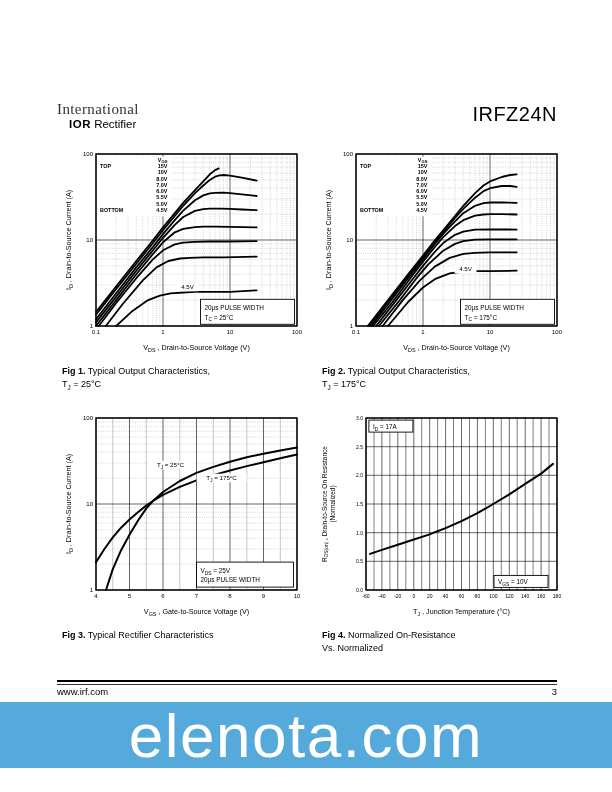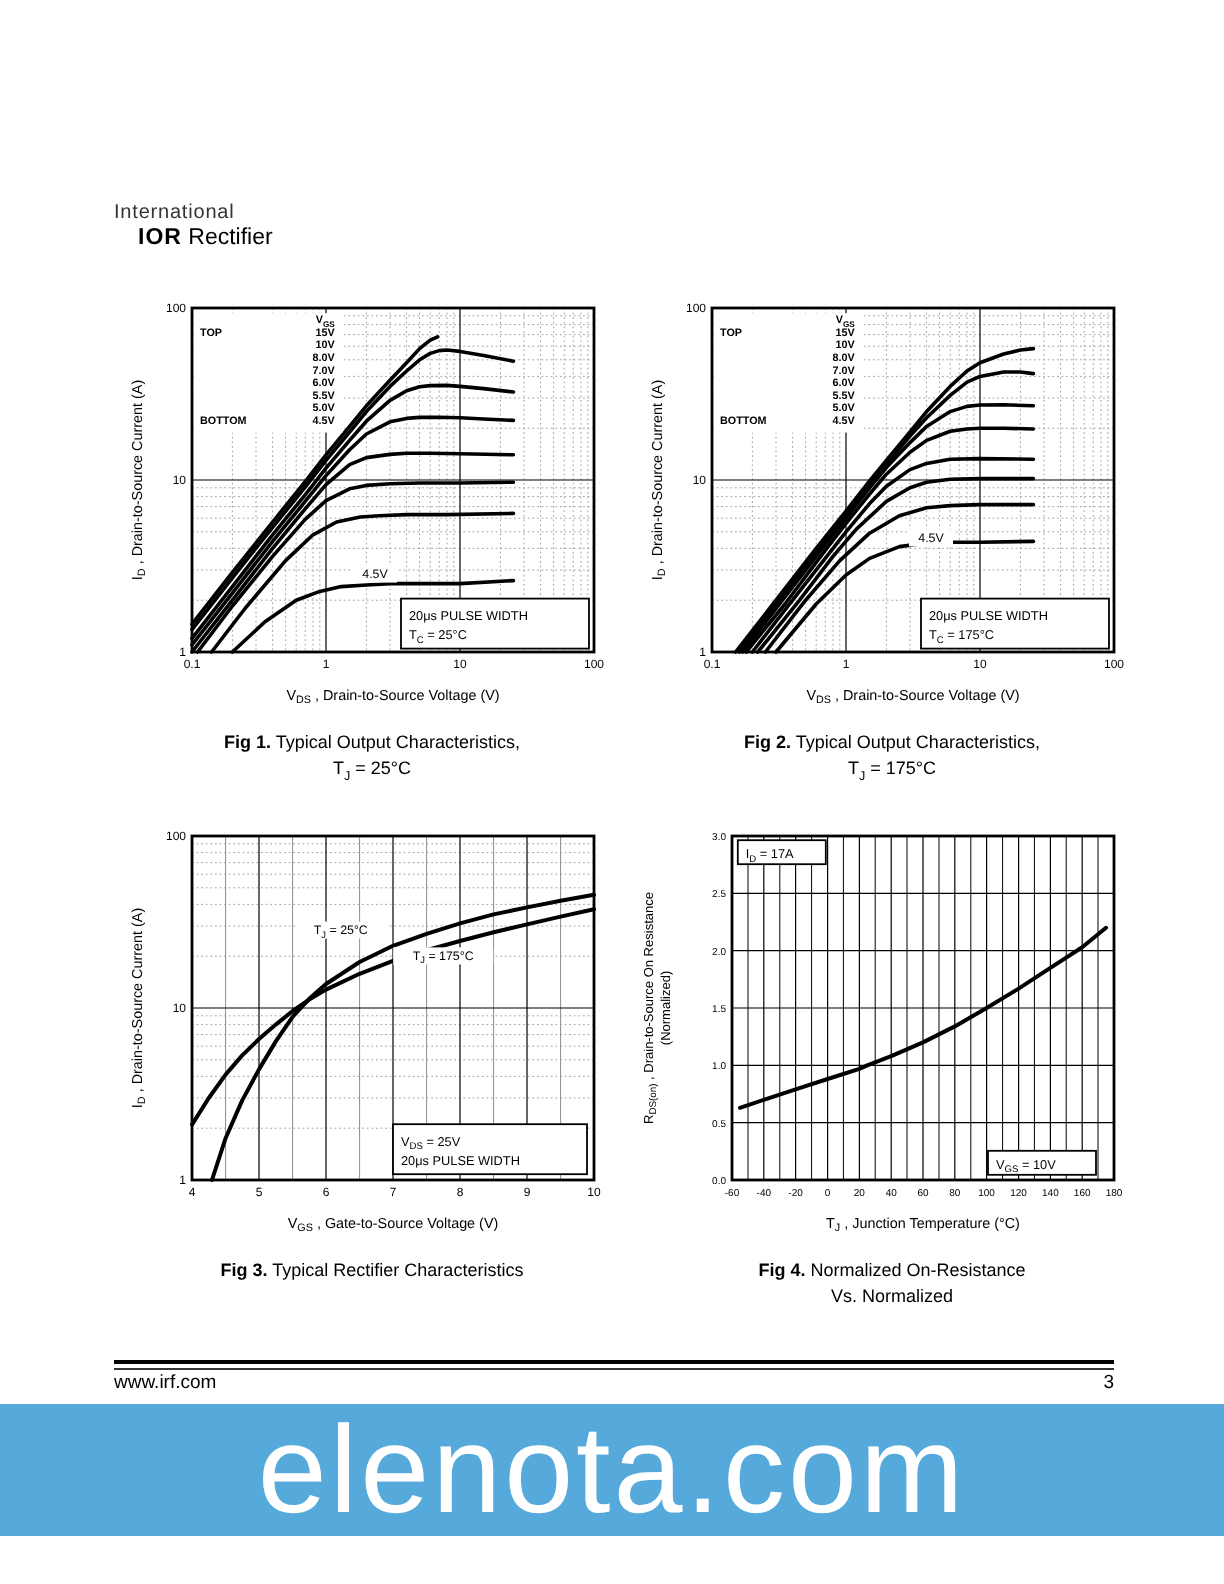--- a/index.html
+++ b/index.html
@@ -1,50 +1,51 @@
 <!DOCTYPE html>
 <html><head>
 <meta charset="utf-8">
 <style>
   html,body{margin:0;padding:0;}
   body{width:612px;height:792px;position:relative;background:#fff;
        font-family:"Liberation Sans",sans-serif;color:#000;overflow:hidden;}
   .page{position:absolute;inset:0;background:#fff;}
   .logo{position:absolute;left:57px;top:101px;line-height:1.15;}
-  .logo-l1{font-size:10px;color:#333;letter-spacing:.4px;}
+  .logo-l1{font-size:15px;color:#333;letter-spacing:.4px;font-family:Liberation Serif, serif;}
   .logo-l2{font-size:11.5px;color:#000;padding-left:12px;}
   .logo-l2 .ior{font-weight:800;letter-spacing:.5px;}
   .partno{position:absolute;right:55px;top:103px;font-size:20px;letter-spacing:.5px;}
   .fig{position:absolute;width:248px;}
   #figwrap0{left:62px;top:146px;}
   #figwrap1{left:322px;top:146px;}
   #figwrap2{left:62px;top:410px;}
   #figwrap3{left:322px;top:410px;}
   .fig svg{display:block;}
-  .caption{text-align:center;font-size:9px;line-height:1.4;margin-top:1px;}
+  .caption{text-align:left;font-size:9px;line-height:1.4;margin-top:1px;}
   .caption .lbl{font-weight:bold;}
   .caption sub{font-size:70%;}
   .footer-rule{position:absolute;left:57px;right:55px;top:680px;height:2px;
                border-top:2px solid #000;border-bottom:1px solid #333;}
   .footer-row{position:absolute;left:57px;right:55px;top:686px;display:flex;
               justify-content:space-between;font-size:9.5px;}
   .banner{position:absolute;left:0;right:0;top:702px;height:66px;
           display:flex;align-items:center;justify-content:center;}
   .banner span{color:#fff;font-size:62px;letter-spacing:1.5px;font-weight:400;}
 </style>
 </head>
 <body>
 
 <div class="page">
 
   <div class="logo">
     <div class="logo-l1">International</div>
     <div class="logo-l2"><span class="ior">IOR</span><span> Rectifier</span></div>
   </div>
 
+  <div class="partno">IRFZ24N</div>
 
   <div class="fig" id="figwrap0">
     <svg width="248" height="218" viewBox="0 0 248 218">
         <line x1="54.2" y1="8" x2="54.2" y2="180" stroke="#999" stroke-width="0.45" stroke-dasharray="0.9 1.4"></line>
         <line x1="66.0" y1="8" x2="66.0" y2="180" stroke="#999" stroke-width="0.45" stroke-dasharray="0.9 1.4"></line>
         <line x1="74.3" y1="8" x2="74.3" y2="180" stroke="#999" stroke-width="0.45" stroke-dasharray="0.9 1.4"></line>
         <line x1="80.8" y1="8" x2="80.8" y2="180" stroke="#999" stroke-width="0.45" stroke-dasharray="0.9 1.4"></line>
         <line x1="86.1" y1="8" x2="86.1" y2="180" stroke="#999" stroke-width="0.45" stroke-dasharray="0.9 1.4"></line>
         <line x1="90.6" y1="8" x2="90.6" y2="180" stroke="#999" stroke-width="0.45" stroke-dasharray="0.9 1.4"></line>
         <line x1="94.5" y1="8" x2="94.5" y2="180" stroke="#999" stroke-width="0.45" stroke-dasharray="0.9 1.4"></line>

